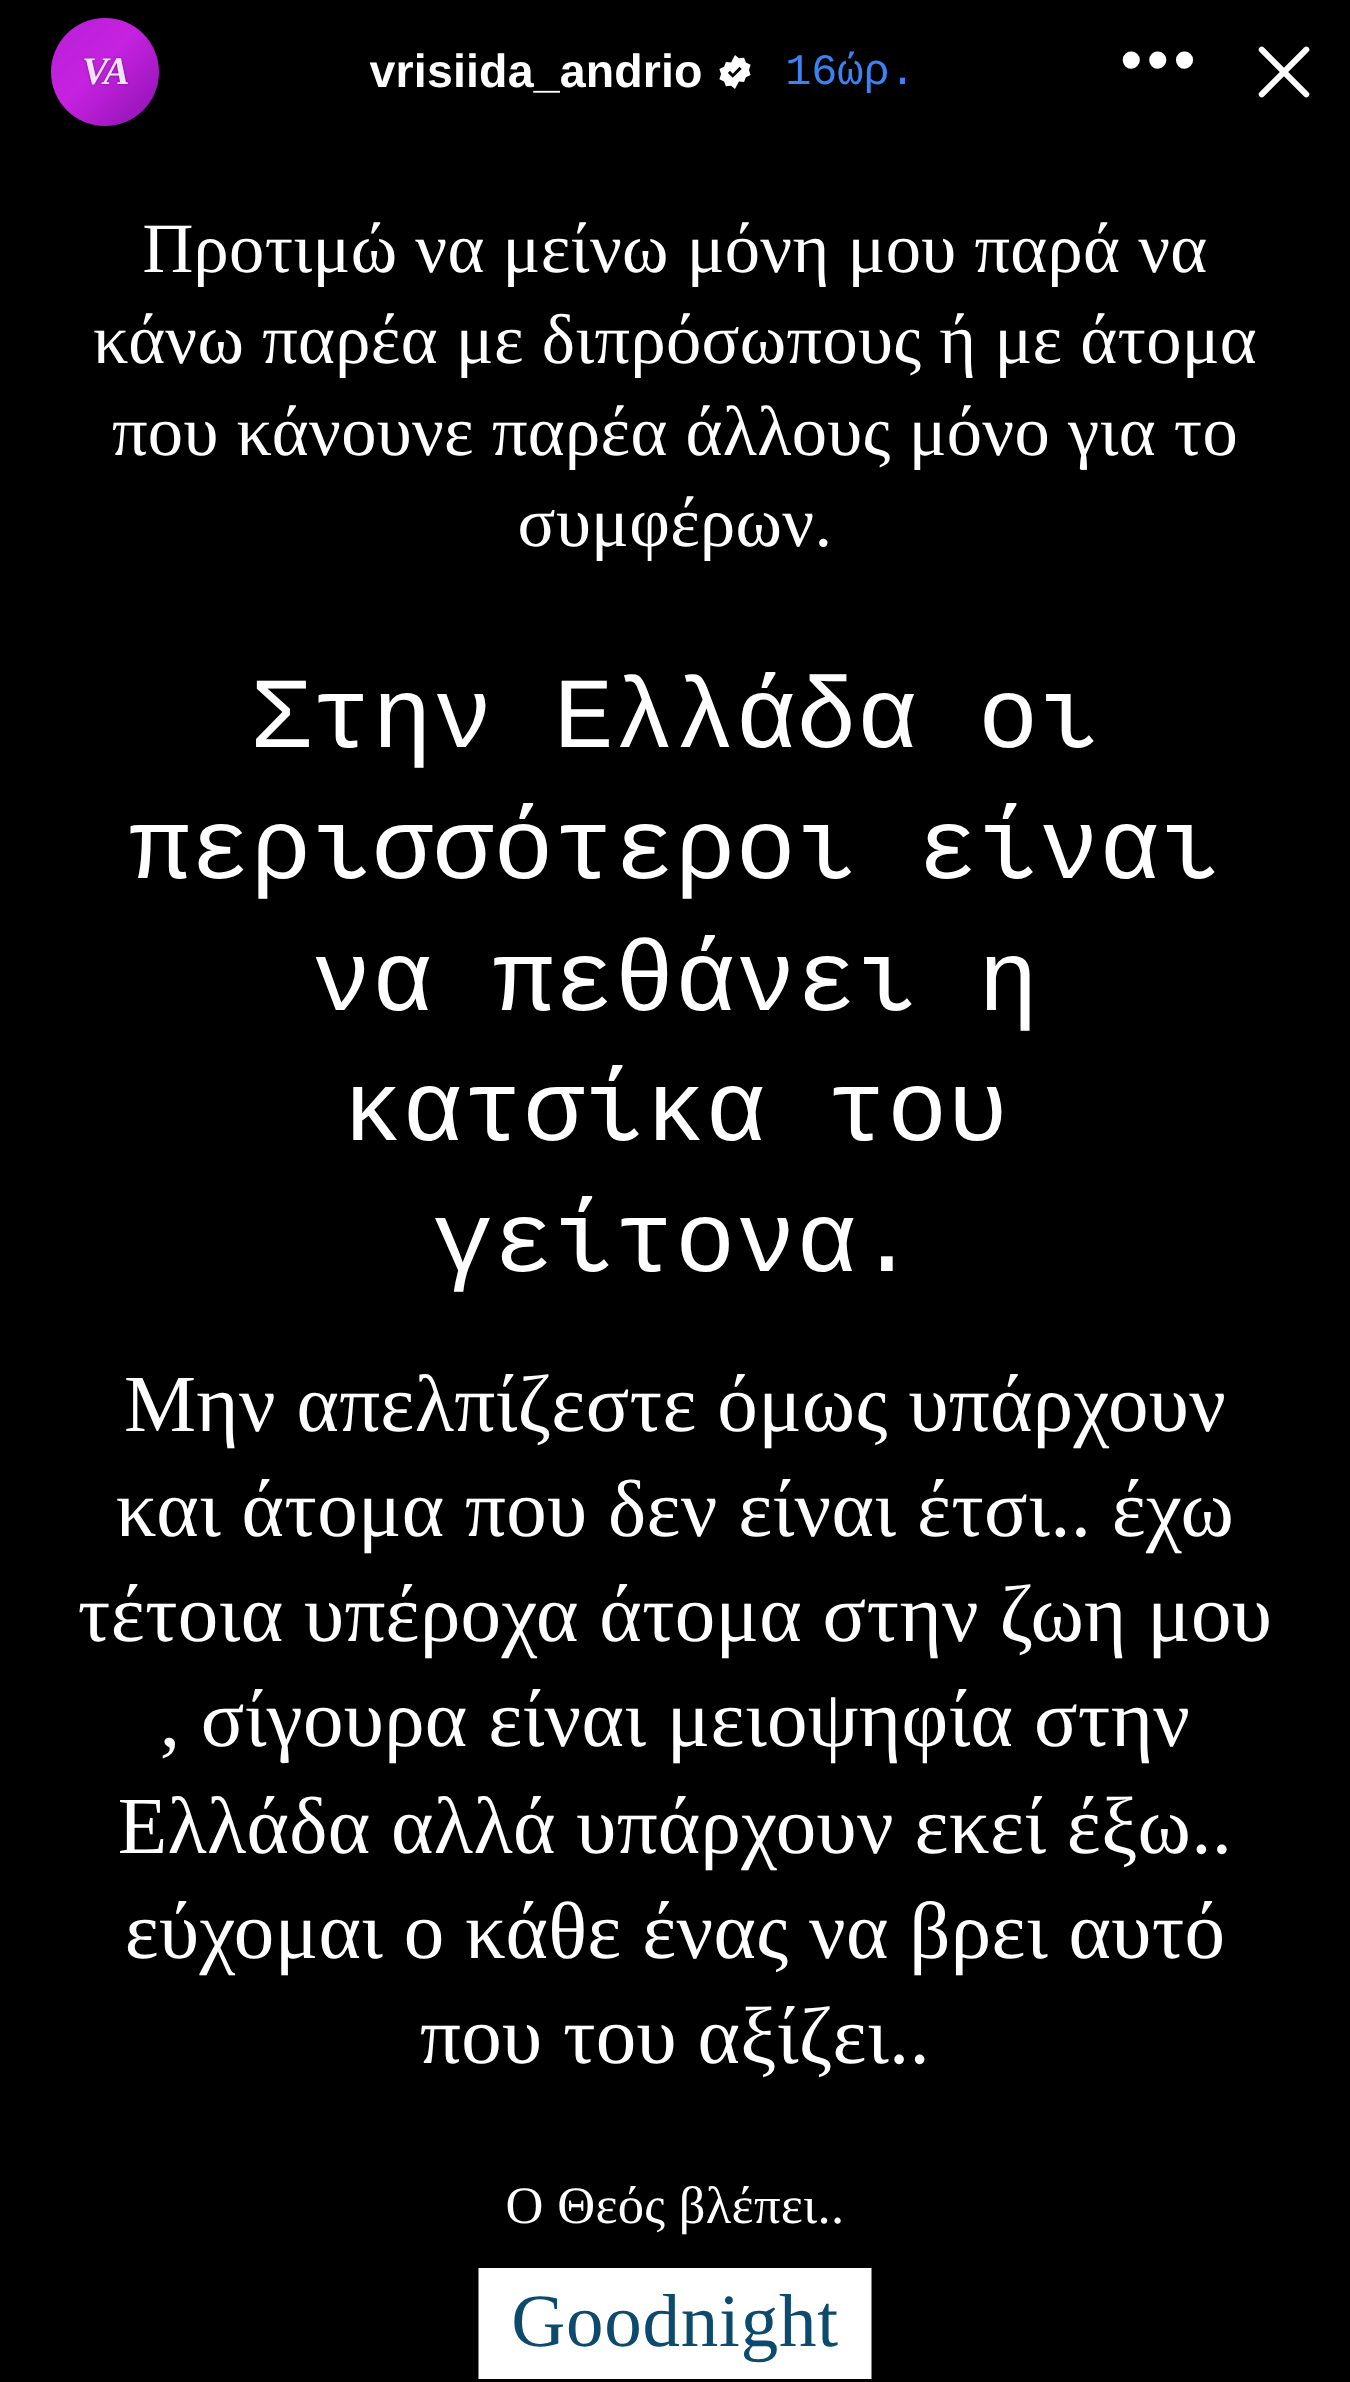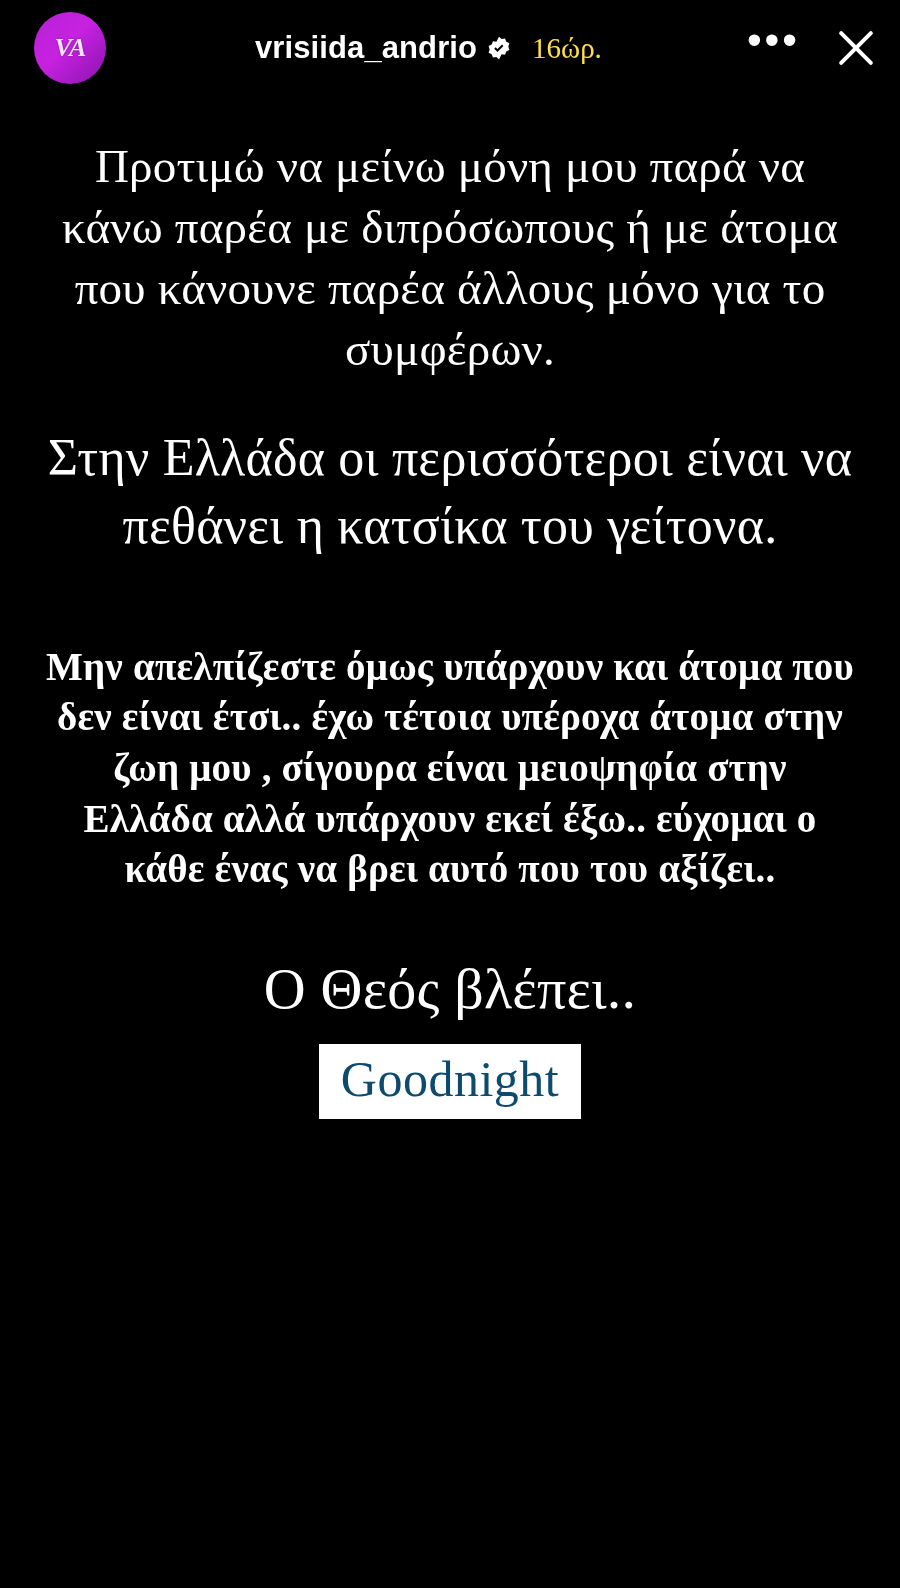--- a/index.html
+++ b/index.html
@@ -69,23 +69,23 @@
   }
 
   .verified-badge {
     width: 26px;
     height: 26px;
     margin-left: 9px;
     flex: 0 0 auto;
   }
 
   .timestamp {
-    font-family: Liberation Serif, serif;
+    font-family: Liberation Mono, monospace;
     font-size: 29px;
-    color: #fde047;
+    color: #3b82f6;
     margin-left: 20px;
     white-space: nowrap;
   }
 
   .header-right {
     display: flex;
     align-items: center;
     gap: 34px;
     flex: 0 0 auto;
     margin-left: 16px;
@@ -138,30 +138,30 @@
     font-family: "Liberation Serif", serif;
     line-height: 1.30;
     letter-spacing: 0.2px;
   }
 
   .para-1 {
     font-size: 47px;
     margin-top: 16px;
   }
   .para-2 {
-    font-size: 52px;
-    margin-top: 44px;
+    font-size: 67px;
+    margin-top: 58px;
+    font-family: Liberation Mono, monospace;
   }
   .para-3 {
-    font-size: 39px;
-    margin-top: 82px;
-    font-weight: bold;
+    font-size: 54px;
+    margin-top: 27px;
   }
   .para-4 {
-    font-size: 58px;
+    font-size: 35px;
     margin-top: 56px;
   }
 
   .goodnight-wrap {
     display: flex;
     justify-content: center;
     margin-top: 18px;
   }
   .goodnight {
     display: inline-block;

